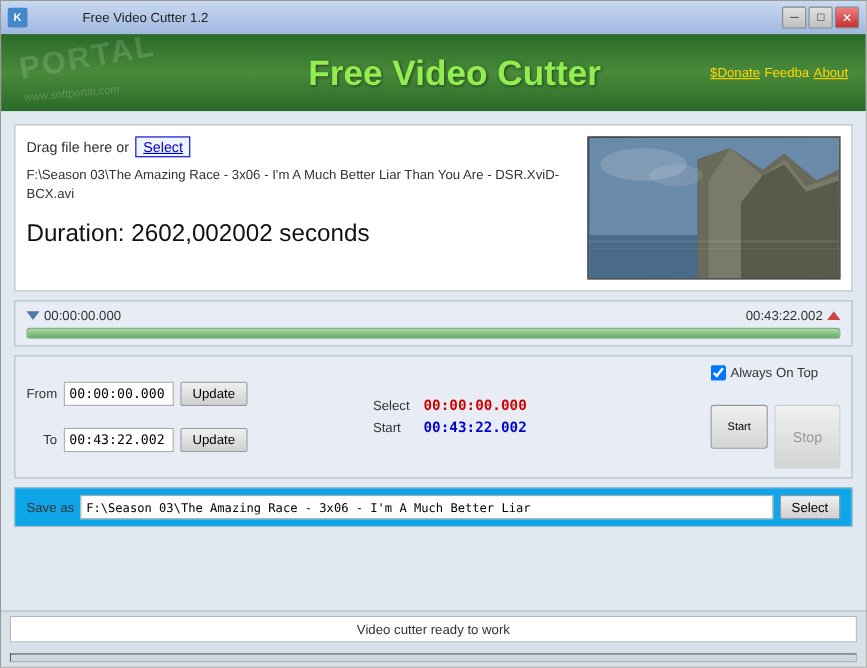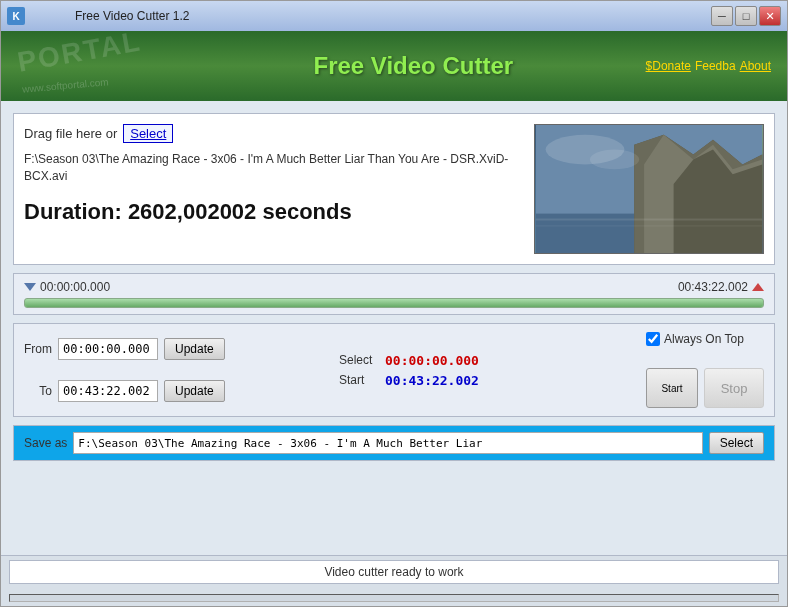--- a/index.html
+++ b/index.html
@@ -103,21 +103,21 @@
     }
     .watermark-url {
       position: absolute;
       bottom: 10px;
       left: 5px;
       color: rgba(255,255,255,0.2);
       font-size: 10px;
       transform: rotate(-5deg);
     }
     .header-title {
-      font-size: 24px;
+      font-size: 32px;
       font-weight: bold;
       color: #90ee50;
       text-shadow: 1px 1px 3px rgba(0,0,0,0.5);
       flex: 1;
       text-align: center;
     }
     .header-links {
       display: flex;
       gap: 4px;
       font-size: 12px;
@@ -176,21 +176,21 @@
       padding: 1px 6px;
       background: #f0f4ff;
     }
     .file-path {
       font-size: 12px;
       color: #333;
       line-height: 1.4;
     }
     .duration-text {
       font-size: 22px;
-      font-weight: bold;
+      font-weight: normal;
       color: #111;
       margin-top: 6px;
     }
     .preview-area {
       width: 230px;
       height: 130px;
       background: #222;
       border: 1px solid #666;
       overflow: hidden;
       flex-shrink: 0;
@@ -369,21 +369,21 @@
       width: 52px;
       height: 40px;
       background: linear-gradient(to bottom, #f0f0f0, #d4d4d4);
       border: 1px solid #999;
       cursor: pointer;
       font-size: 10px;
       border-radius: 3px;
     }
     .stop-btn {
       width: 60px;
-      height: 40px;
+      height: 58px;
       background: linear-gradient(to bottom, #f0f0f0, #d4d4d4);
       border: 1px solid #ccc;
       color: #999;
       cursor: not-allowed;
       font-size: 13px;
       border-radius: 3px;
     }
 
     
     .save-row {

